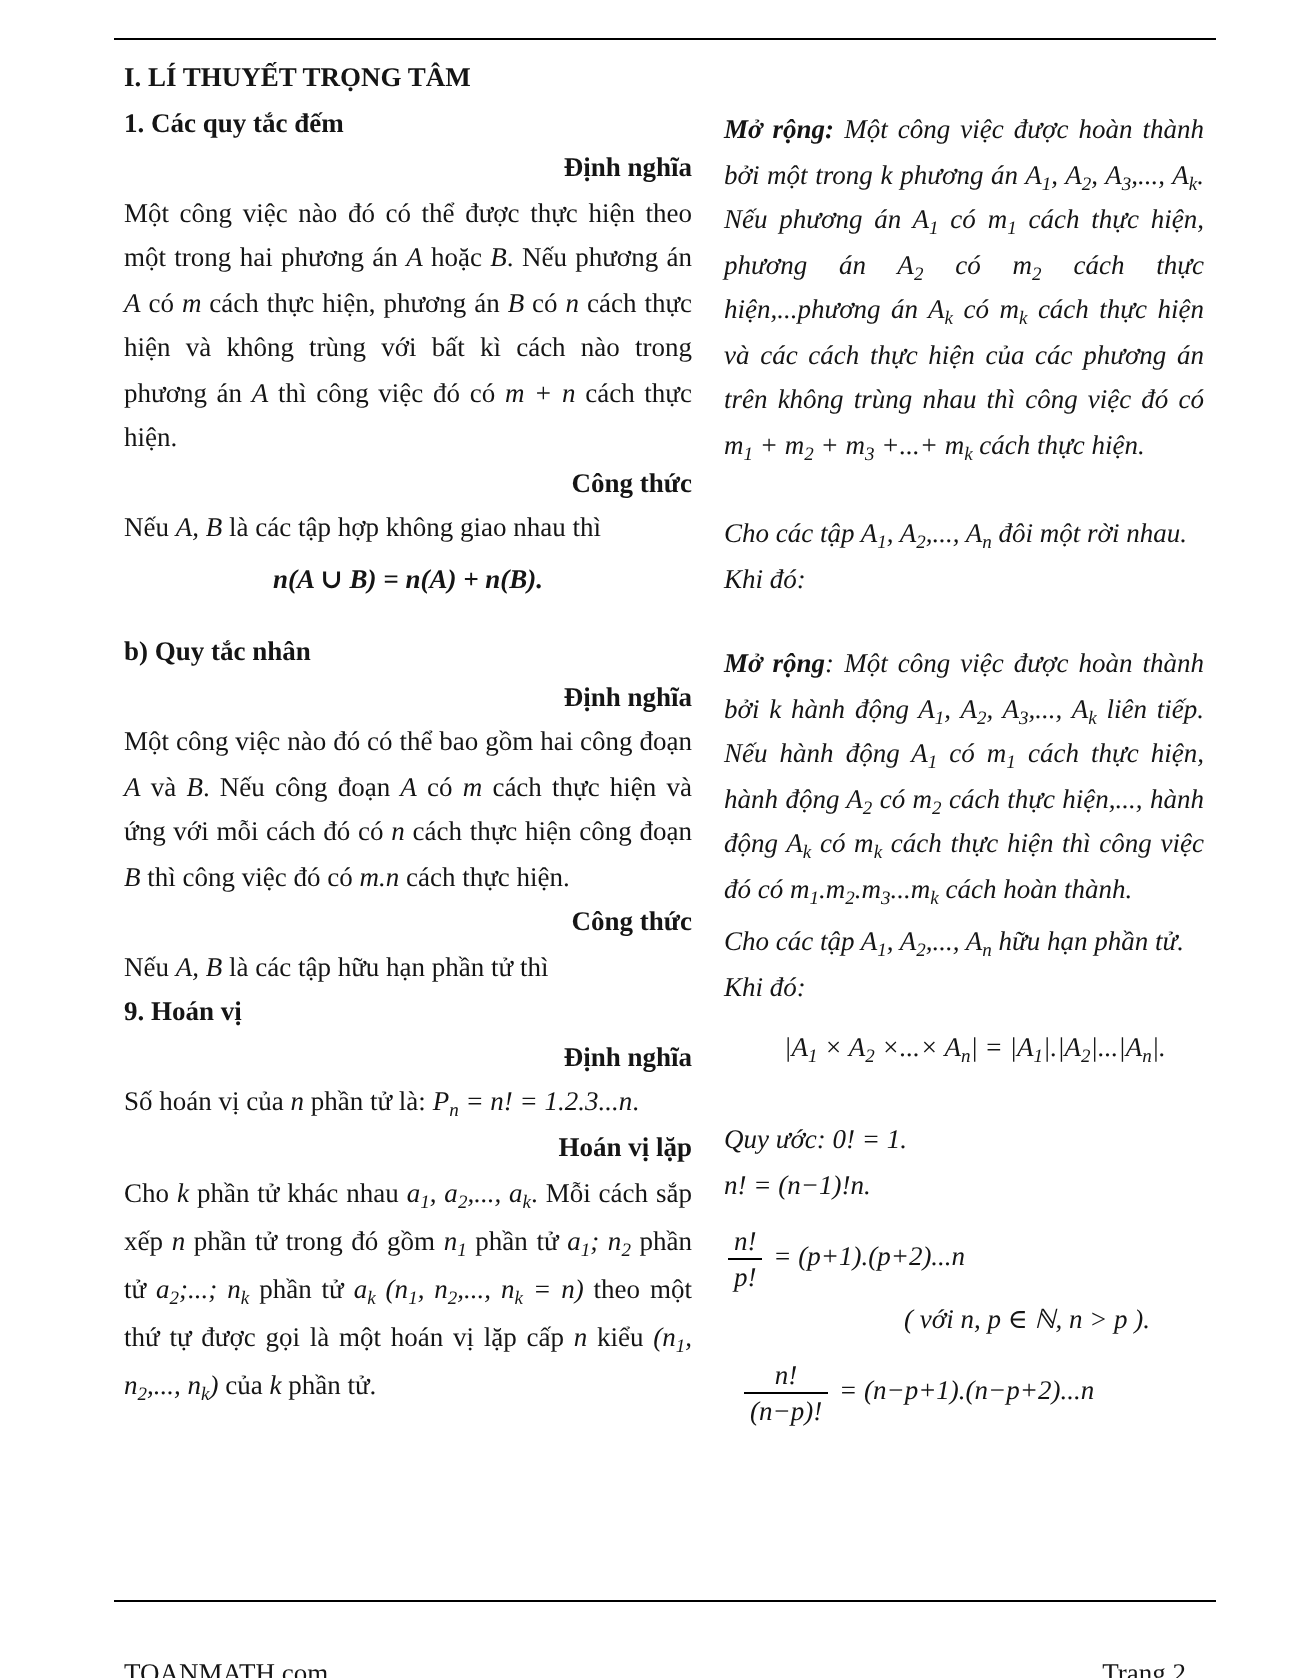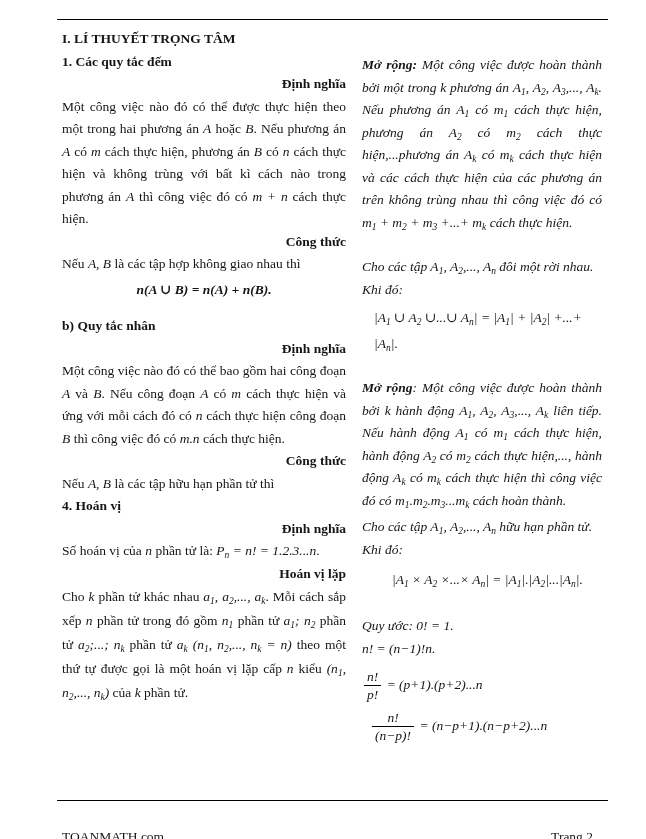--- a/index.html
+++ b/index.html
@@ -48,39 +48,39 @@
       <div class="hc">Định nghĩa</div>
       <div class="para">Một công việc nào đó có thể được thực hiện theo một trong hai phương án <i>A</i> hoặc <i>B</i>. Nếu phương án <i>A</i> có <i>m</i> cách thực hiện, phương án <i>B</i> có <i>n</i> cách thực hiện và không trùng với bất kì cách nào trong phương án <i>A</i> thì công việc đó có <i>m + n</i> cách thực hiện.</div>
       <div class="hc">Công thức</div>
       <div class="para">Nếu <i>A, B</i> là các tập hợp không giao nhau thì</div>
       <div class="fx f1"><i>n(A ∪ B) = n(A) + n(B).</i></div>
       <div class="hb mt-lg">b) Quy tắc nhân</div>
       <div class="hc">Định nghĩa</div>
       <div class="para">Một công việc nào đó có thể bao gồm hai công đoạn <i>A</i> và <i>B</i>. Nếu công đoạn <i>A</i> có <i>m</i> cách thực hiện và ứng với mỗi cách đó có <i>n</i> cách thực hiện công đoạn <i>B</i> thì công việc đó có <i>m.n</i> cách thực hiện.</div>
       <div class="hc">Công thức</div>
       <div class="para">Nếu <i>A, B</i> là các tập hữu hạn phần tử thì</div>
-      <div class="hb">4. Hoán vị</div>
+      <div class="hb">9. Hoán vị</div>
       <div class="hc">Định nghĩa</div>
       <div class="para">Số hoán vị của <i>n</i> phần tử là: <i>P<sub>n</sub> = n! = 1.2.3...n</i>.</div>
       <div class="hc">Hoán vị lặp</div>
       <div class="para p7">Cho <i>k</i> phần tử khác nhau <i>a<sub>1</sub>, a<sub>2</sub>,..., a<sub>k</sub></i>. Mỗi cách sắp xếp <i>n</i> phần tử trong đó gồm <i>n<sub>1</sub></i> phần tử <i>a<sub>1</sub>; n<sub>2</sub></i> phần tử <i>a<sub>2</sub>;...; n<sub>k</sub></i> phần tử <i>a<sub>k</sub> (n<sub>1</sub>, n<sub>2</sub>,..., n<sub>k</sub> = n)</i> theo một thứ tự được gọi là một hoán vị lặp cấp <i>n</i> kiểu <i>(n<sub>1</sub>, n<sub>2</sub>,..., n<sub>k</sub>)</i> của <i>k</i> phần tử.</div>
     </div>
 
     <div class="col-right">
       <div class="para"><b>Mở rộng:</b> Một công việc được hoàn thành bởi một trong k phương án A<sub>1</sub>, A<sub>2</sub>, A<sub>3</sub>,..., A<sub>k</sub>. Nếu phương án A<sub>1</sub> có m<sub>1</sub> cách thực hiện, phương án A<sub>2</sub> có m<sub>2</sub> cách thực hiện,...phương án A<sub>k</sub> có m<sub>k</sub> cách thực hiện và các cách thực hiện của các phương án trên không trùng nhau thì công việc đó có m<sub>1</sub> + m<sub>2</sub> + m<sub>3</sub> +...+ m<sub>k</sub> cách thực hiện.</div>
       <div class="para r2">Cho các tập A<sub>1</sub>, A<sub>2</sub>,..., A<sub>n</sub> đôi một rời nhau.</div>
       <div>Khi đó:</div>
-      <div class="rf1">|A<sub>1</sub> ∪ A<sub>2</sub> ∪...∪ A<sub>n</sub>| = |A<sub>1</sub>| + |A<sub>2</sub>| +...+ |A<sub>n</sub>|.</div>
       <div class="para r4"><b>Mở rộng</b>: Một công việc được hoàn thành bởi k hành động A<sub>1</sub>, A<sub>2</sub>, A<sub>3</sub>,..., A<sub>k</sub> liên tiếp. Nếu hành động A<sub>1</sub> có m<sub>1</sub> cách thực hiện, hành động A<sub>2</sub> có m<sub>2</sub> cách thực hiện,..., hành động A<sub>k</sub> có m<sub>k</sub> cách thực hiện thì công việc đó có m<sub>1</sub>.m<sub>2</sub>.m<sub>3</sub>...m<sub>k</sub> cách hoàn thành.</div>
       <div class="para r5">Cho các tập A<sub>1</sub>, A<sub>2</sub>,..., A<sub>n</sub> hữu hạn phần tử.</div>
       <div>Khi đó:</div>
       <div class="rf2">|A<sub>1</sub> × A<sub>2</sub> ×...× A<sub>n</sub>| = |A<sub>1</sub>|.|A<sub>2</sub>|...|A<sub>n</sub>|.</div>
       <div class="r7">Quy ước: 0! = 1.</div>
       <div>n! = (n−1)!n.</div>
       <div class="rf3"><span class="frac"><span class="fnum">n!</span><span class="fden">p!</span></span> = (p+1).(p+2)...n</div>
+      <div class="r9">( với n, p ∈ ℕ, n &gt; p ).</div>
       <div class="rf4"><span class="frac"><span class="fnum">n!</span><span class="fden">(n−p)!</span></span> = (n−p+1).(n−p+2)...n</div>
     </div>
 
   </div>
 
   <div class="rule rule-bottom"></div>
   <div class="footer">
     <span>TOANMATH.com</span>
     <span>Trang 2</span>
   </div>

